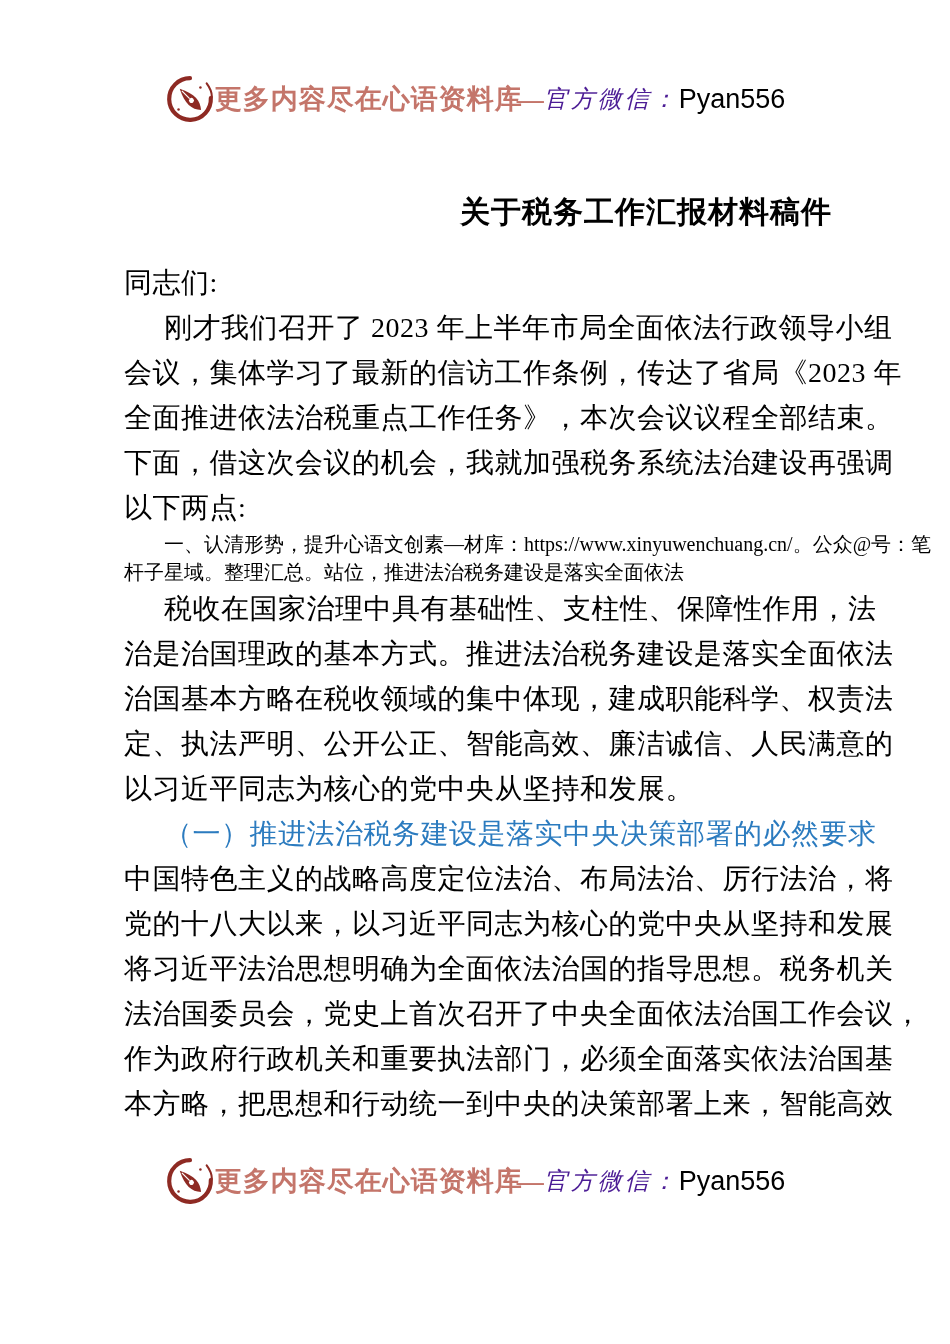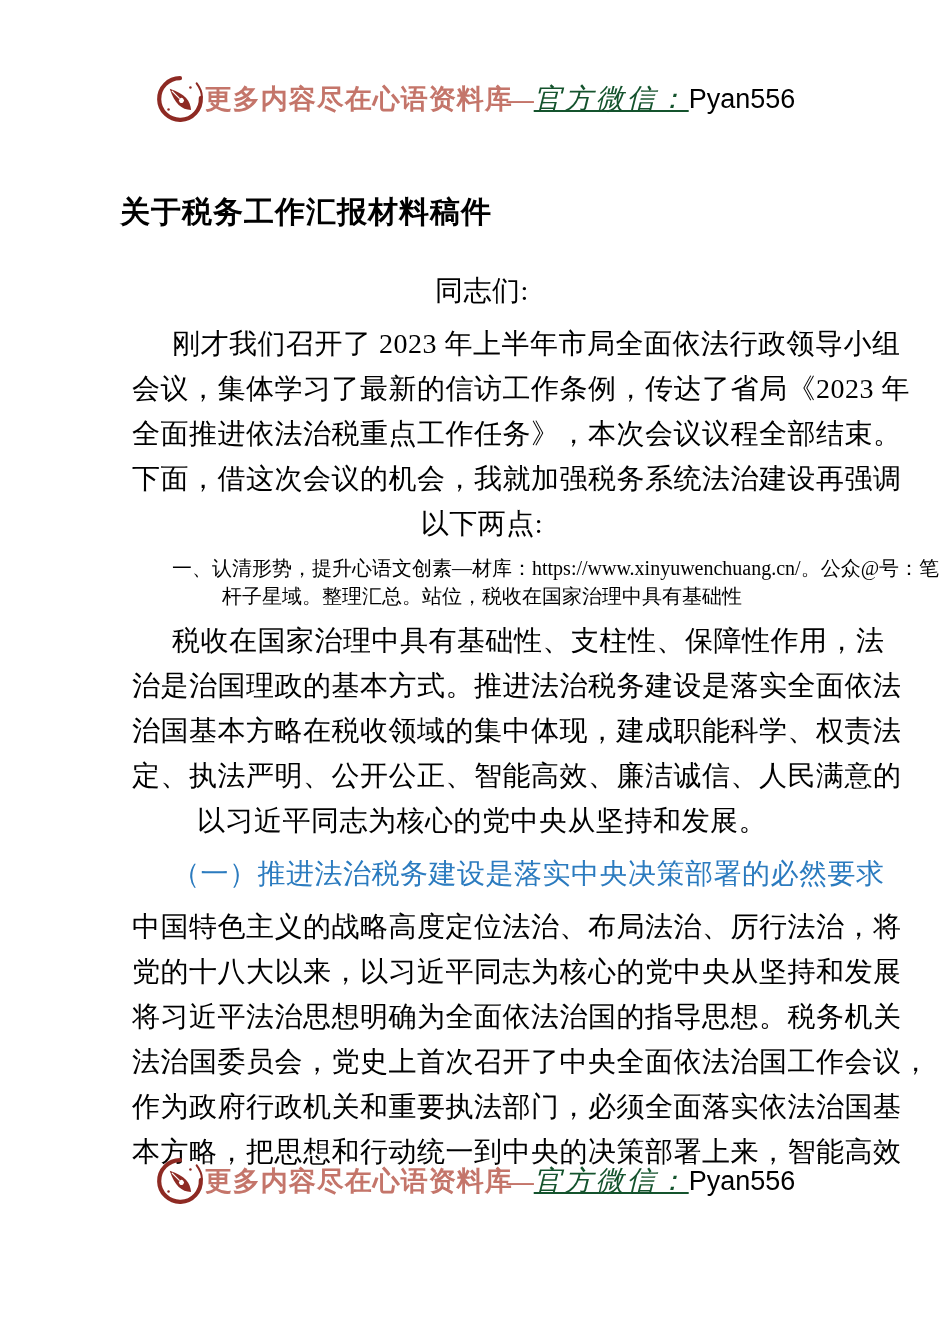--- a/index.html
+++ b/index.html
@@ -35,49 +35,48 @@
   }
   .promo .dash {
     font-size: 27px;
     font-weight: bold;
     color: #c4756a;
     margin-left: -6px;
   }
   .promo .wechat-label {
     font-family: "DejaVu Serif", serif;
     font-style: italic;
-    font-size: 28px;
-    color: #14532d;
+    font-size: 24px;
+    color: #4c1d95;
     letter-spacing: 3px;
-    text-decoration: underline;
   }
   .promo .wechat-id {
     font-family: "Liberation Sans", sans-serif;
     font-size: 27px;
     color: #000000;
   }
   
   .doc-title {
     position: absolute;
     top: 192px;
     left: 120px;
     width: 712px;
-    text-align: left;
+    text-align: right;
     font-size: 30px;
     font-weight: bold;
     letter-spacing: 1px;
   }
   
   .doc-body {
     position: absolute;
     top: 260px;
     left: 124px;
     width: 716px;
   }
-  .para { margin: 8px; text-align: center; }
+  .para { margin: 0; }
   .para .line {
     white-space: nowrap;
     overflow: visible;
   }
   .para.body .line,
   .para.heading .line {
     font-size: 28px;
     line-height: 45px;
     height: 45px;
     letter-spacing: 0.5px;
@@ -123,21 +122,21 @@
       </div>
       <div class="para body">
         <div class="line indent">刚才我们召开了 2023 年上半年市局全面依法行政领导小组</div>
         <div class="line">会议，集体学习了最新的信访工作条例，传达了省局《2023 年</div>
         <div class="line">全面推进依法治税重点工作任务》，本次会议议程全部结束。</div>
         <div class="line">下面，借这次会议的机会，我就加强税务系统法治建设再强调</div>
         <div class="line">以下两点:</div>
       </div>
       <div class="para small">
         <div class="line indent">一、认清形势，提升心语文创素—材库：https://www.xinyuwenchuang.cn/。公众@号：笔</div>
-        <div class="line">杆子星域。整理汇总。站位，税收在国家治理中具有基础性</div>
+        <div class="line">杆子星域。整理汇总。站位，推进法治税务建设是落实全面依法</div>
       </div>
       <div class="para body">
         <div class="line indent">税收在国家治理中具有基础性、支柱性、保障性作用，法</div>
         <div class="line">治是治国理政的基本方式。推进法治税务建设是落实全面依法</div>
         <div class="line">治国基本方略在税收领域的集中体现，建成职能科学、权责法</div>
         <div class="line">定、执法严明、公开公正、智能高效、廉洁诚信、人民满意的</div>
         <div class="line">以习近平同志为核心的党中央从坚持和发展。</div>
       </div>
       <div class="para heading">
         <div class="line indent">（一）推进法治税务建设是落实中央决策部署的必然要求</div>

